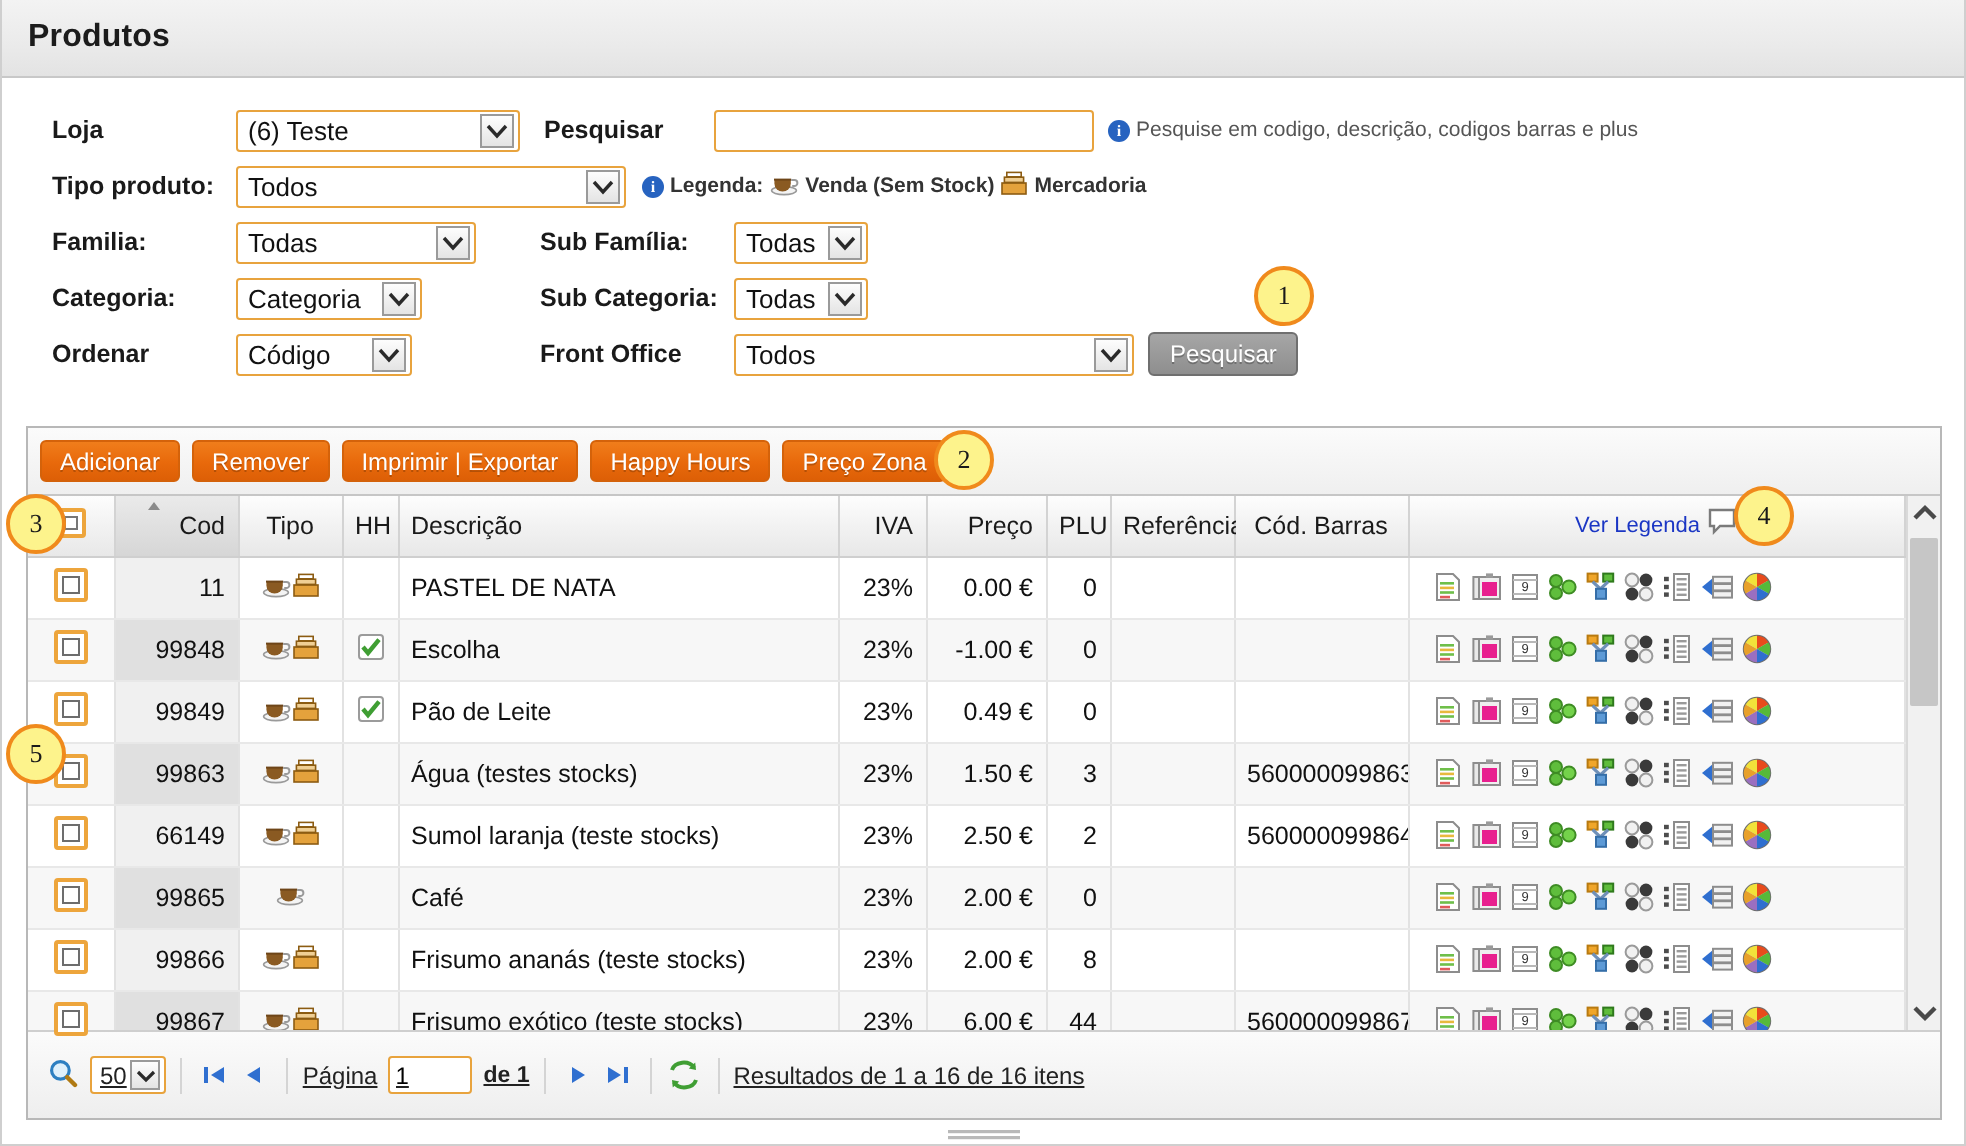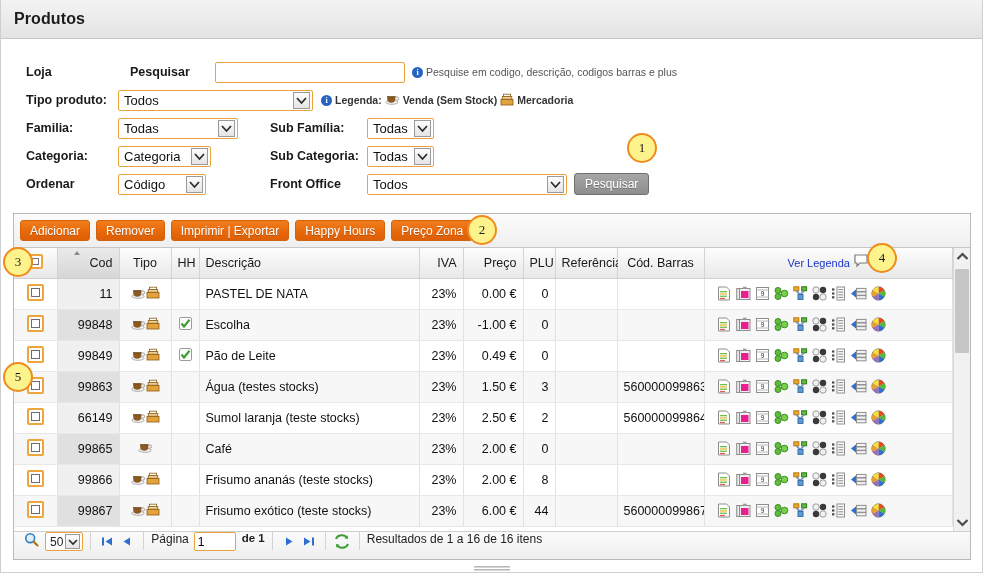--- a/index.html
+++ b/index.html
@@ -27,22 +27,21 @@
     padding-left: 13px;
   }
   .titlebar .title {
     font-size: 16px; font-weight: bold; color: #1c1c1c;
     letter-spacing: .1px;
   }
 
   
   .filters {
     position: relative;
-    padding: 2px 0 6px 25px;
-    margin-top: 17px;
+    padding: 12px 0 6px 25px;
   }
   .frow { display: flex; align-items: center; height: 28px; }
   .lbl {
     font-size: 12.5px; font-weight: bold; color: #1a1a1a;
     white-space: nowrap;
   }
   .sel {
     position: relative;
     border: 1px solid #e8a33d;
     background: #fff;
@@ -194,27 +193,28 @@
   }
   .vsb .arrow { height: 17px; width:17px; display:flex;align-items:center;justify-content:center; }
   .vsb .track { flex:1; width: 100%; position: relative; }
   .vsb .thumb {
     position: absolute; top: 4px; left: 1px; right: 1px;
     height: 84px; background: #c6c6c6; border-radius: 1px;
   }
 
   
   .footer {
-    height: 28px;
+    height: 44px;
     background: linear-gradient(to bottom,#fbfbfb,#eeeeee);
     border-top: 1px solid #cfcfcf;
-    display: flex; align-items: flex-start; gap: 0px;
+    display: flex; align-items: center; gap: 0px;
     padding: 0 4px;
     font-size: 12px; color: #222;
     flex: 0 0 auto;
+    text-decoration: underline;
   }
   .fsep { width: 1px; height: 18px; background: #d4d4d4; margin: 0 7px; }
   .pagebox {
     width: 42px; height: 19px;
     border: 1px solid #e8a33d; background: #fff; border-radius: 2px;
     font-size: 12px; padding: 0 3px; line-height: 17px;
   }
   .pagesel {
     height: 19px; border: 1px solid #e8a33d; background:#fff; border-radius:2px;
     display: inline-flex; align-items: center; padding-left: 4px; font-size: 12px;
@@ -253,20 +253,28 @@
 <div id="app">
 
   <div class="titlebar">
     <span class="title">Produtos</span>
   </div>
 
   <div class="filters">
 
     <div class="frow">
       <span class="lbl" style="width:92px">Loja</span>
+      <div class="sel" style="width:142px">
+        <span class="txt">(6) Teste</span>
+        <span class="arrowbox">
+          <svg width="11" height="9" viewBox="0 0 11 9">
+              <path d="M1 2 L5.5 7 L10 2" fill="none" stroke="#2a2a2a" stroke-width="1.7"></path>
+            </svg>
+        </span>
+      </div>
       <span class="lbl" style="margin-left:12px;width:85px">Pesquisar</span>
       <input class="txtinput" style="width: 190px;" value="">
       <span class="hint" style="margin-left:7px">
         <span class="infoicon">i</span>
         <span>Pesquise em codigo, descrição, codigos barras e plus</span>
       </span>
     </div>
 
     <div class="frow">
       <span class="lbl" style="width:92px">Tipo produto:</span>

